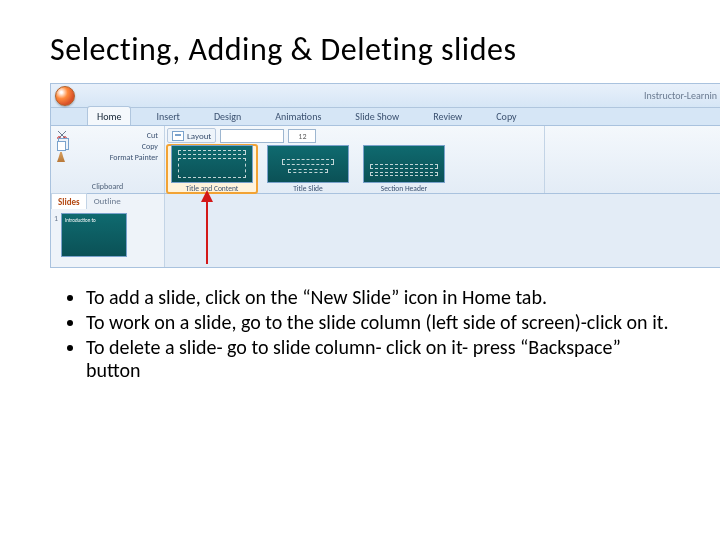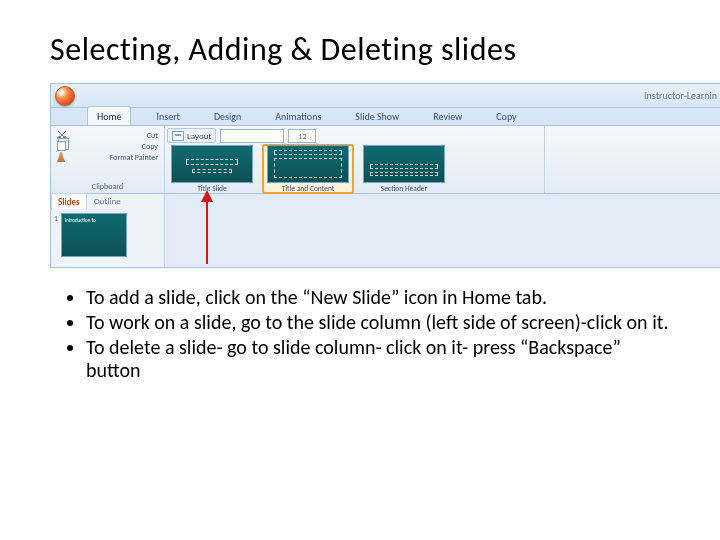--- a/index.html
+++ b/index.html
@@ -283,33 +283,33 @@
     <div class="group layout-group">
       <div class="layout-top">
         <div class="layout-btn">
           <div class="layout-glyph"></div>
           <span>Layout</span>
         </div>
         <div class="font-box"></div>
         <div class="size-box">12</div>
       </div>
       <div class="gallery">
+        <div class="gitem sel">
+          <div class="gthumb">
+            <div class="ph" style="left:6px;top:4px;right:6px;height:5px;"></div>
+            <div class="ph" style="left:6px;top:12px;right:6px;bottom:4px;"></div>
+          </div>
+          <div class="glabel">Title and Content</div>
+        </div>
         <div class="gitem">
           <div class="gthumb">
             <div class="ph" style="left:14px;top:13px;right:14px;height:6px;"></div>
             <div class="ph" style="left:20px;top:23px;right:20px;height:4px;"></div>
           </div>
           <div class="glabel">Title Slide</div>
-        </div>
-        <div class="gitem sel">
-          <div class="gthumb">
-            <div class="ph" style="left:6px;top:4px;right:6px;height:5px;"></div>
-            <div class="ph" style="left:6px;top:12px;right:6px;bottom:4px;"></div>
-          </div>
-          <div class="glabel">Title and Content</div>
         </div>
         <div class="gitem">
           <div class="gthumb">
             <div class="ph" style="left:6px;top:18px;right:6px;height:5px;"></div>
             <div class="ph" style="left:6px;top:26px;right:6px;height:4px;"></div>
           </div>
           <div class="glabel">Section Header</div>
         </div>
       </div>
     </div>

